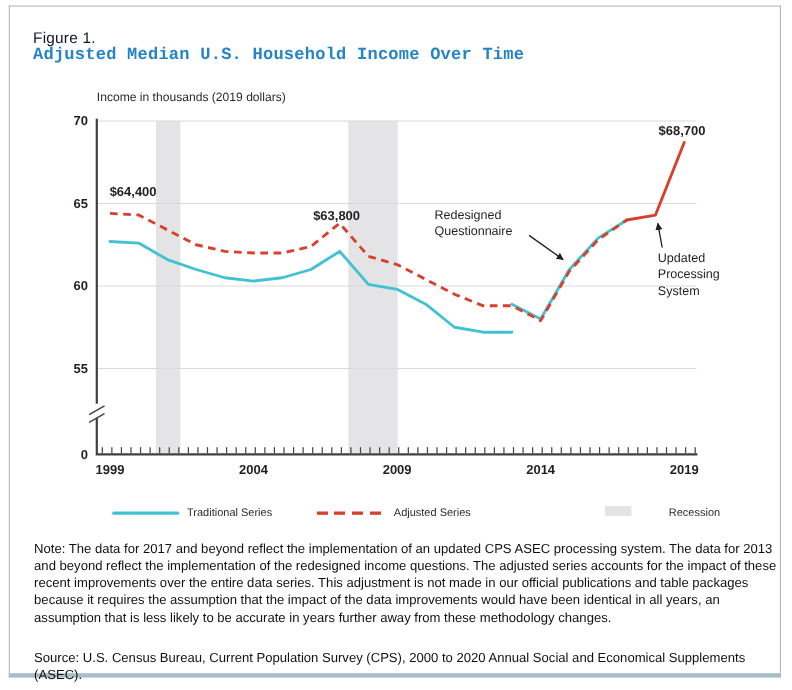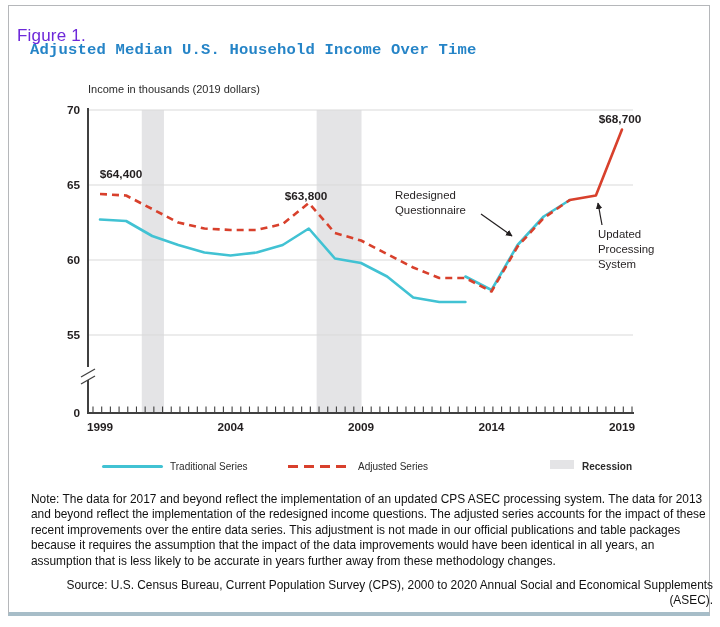--- a/index.html
+++ b/index.html
@@ -1,29 +1,29 @@
 <!DOCTYPE html>
 <html><head>
 <meta charset="utf-8">
 <style>
   html,body{margin:0;padding:0;background:#ffffff;}
   body{width:720px;height:627px;position:relative;font-family:"Liberation Sans",sans-serif;color:#231f20;overflow:hidden;}
   .card{position:absolute;left:8px;top:5px;width:702px;height:611px;border:1px solid #b5b7ba;border-bottom:4px solid #a7bdc8;background:#ffffff;box-sizing:border-box;}
-  .fig-label{position:absolute;left:17px;top:26px;font-size:17px;font-weight:500;color:#6d28d9;letter-spacing:.2px;}
+  .fig-label{position:absolute;left:30px;top:26px;font-size:14px;font-weight:500;color:#0f172a;letter-spacing:.2px;}
   .fig-title{position:absolute;left:30px;top:41px;margin:0;font-size:15.5px;font-weight:700;color:#2584c7;letter-spacing:.2px;font-family:Liberation Mono, monospace;}
   .axis-title{position:absolute;left:88px;top:83px;font-size:11px;font-weight:500;color:#2a2a2a;}
   svg.chart{position:absolute;left:0;top:0;}
   svg text{font-family:"Liberation Sans",sans-serif;}
   .lg-t{position:absolute;font-size:10px;font-weight:500;color:#2b2b2b;top:461px;}
   .sw-line{position:absolute;left:102px;top:465px;width:61px;height:3px;background:#41c2d3;border-radius:2px;}
   .sw-dash{position:absolute;left:288px;top:465px;width:61px;height:3px;background:repeating-linear-gradient(90deg,#d8402c 0 10px,transparent 10px 16px);}
   .sw-box{position:absolute;left:550px;top:460px;width:24px;height:9px;background:#e4e4e6;}
   .note,.source{position:absolute;left:28px;width:682px;margin:3px;font-size:11.9px;line-height:15.4px;color:#111111;}
   .note{top:489px;}
-  .source{top:575px;text-align:right;}
+  .source{top:588px;}
 </style>
 </head>
 <body>
 
 <div class="card"></div>
 
 <div class="fig-label">Figure 1.</div>
 <h1 class="fig-title">Adjusted Median U.S. Household Income Over Time</h1>
 <div class="axis-title">Income in thousands (2019 dollars)</div>
 
@@ -131,17 +131,17 @@
     <text x="598" y="268" font-size="11.4" font-weight="500" fill="#231f20">System</text>
     <line x1="602" y1="225" x2="598" y2="203" stroke="#231f20" stroke-width="1.2" marker-end="url(#ah)"></line>
   </svg>
 
 <div>
   <span class="sw-line"></span>
   <span class="lg-t" style="left:170px;">Traditional Series</span>
   <span class="sw-dash"></span>
   <span class="lg-t" style="left:358px;">Adjusted Series</span>
   <span class="sw-box"></span>
-  <span class="lg-t" style="left:582px;font-weight:bold;">Recession</span>
+  <span class="lg-t" style="left:608px;">Recession</span>
 </div>
 
 <p class="note">Note: The data for 2017 and beyond reflect the implementation of an updated CPS ASEC processing system. The data for 2013 and beyond reflect the implementation of the redesigned income questions. The adjusted series accounts for the impact of these recent improvements over the entire data series. This adjustment is not made in our official publications and table packages because it requires the assumption that the impact of the data improvements would have been identical in all years, an assumption that is less likely to be accurate in years further away from these methodology changes.</p>
 <p class="source">Source: U.S. Census Bureau, Current Population Survey (CPS), 2000 to 2020 Annual Social and Economical Supplements (ASEC).</p>
 
 </body></html>

